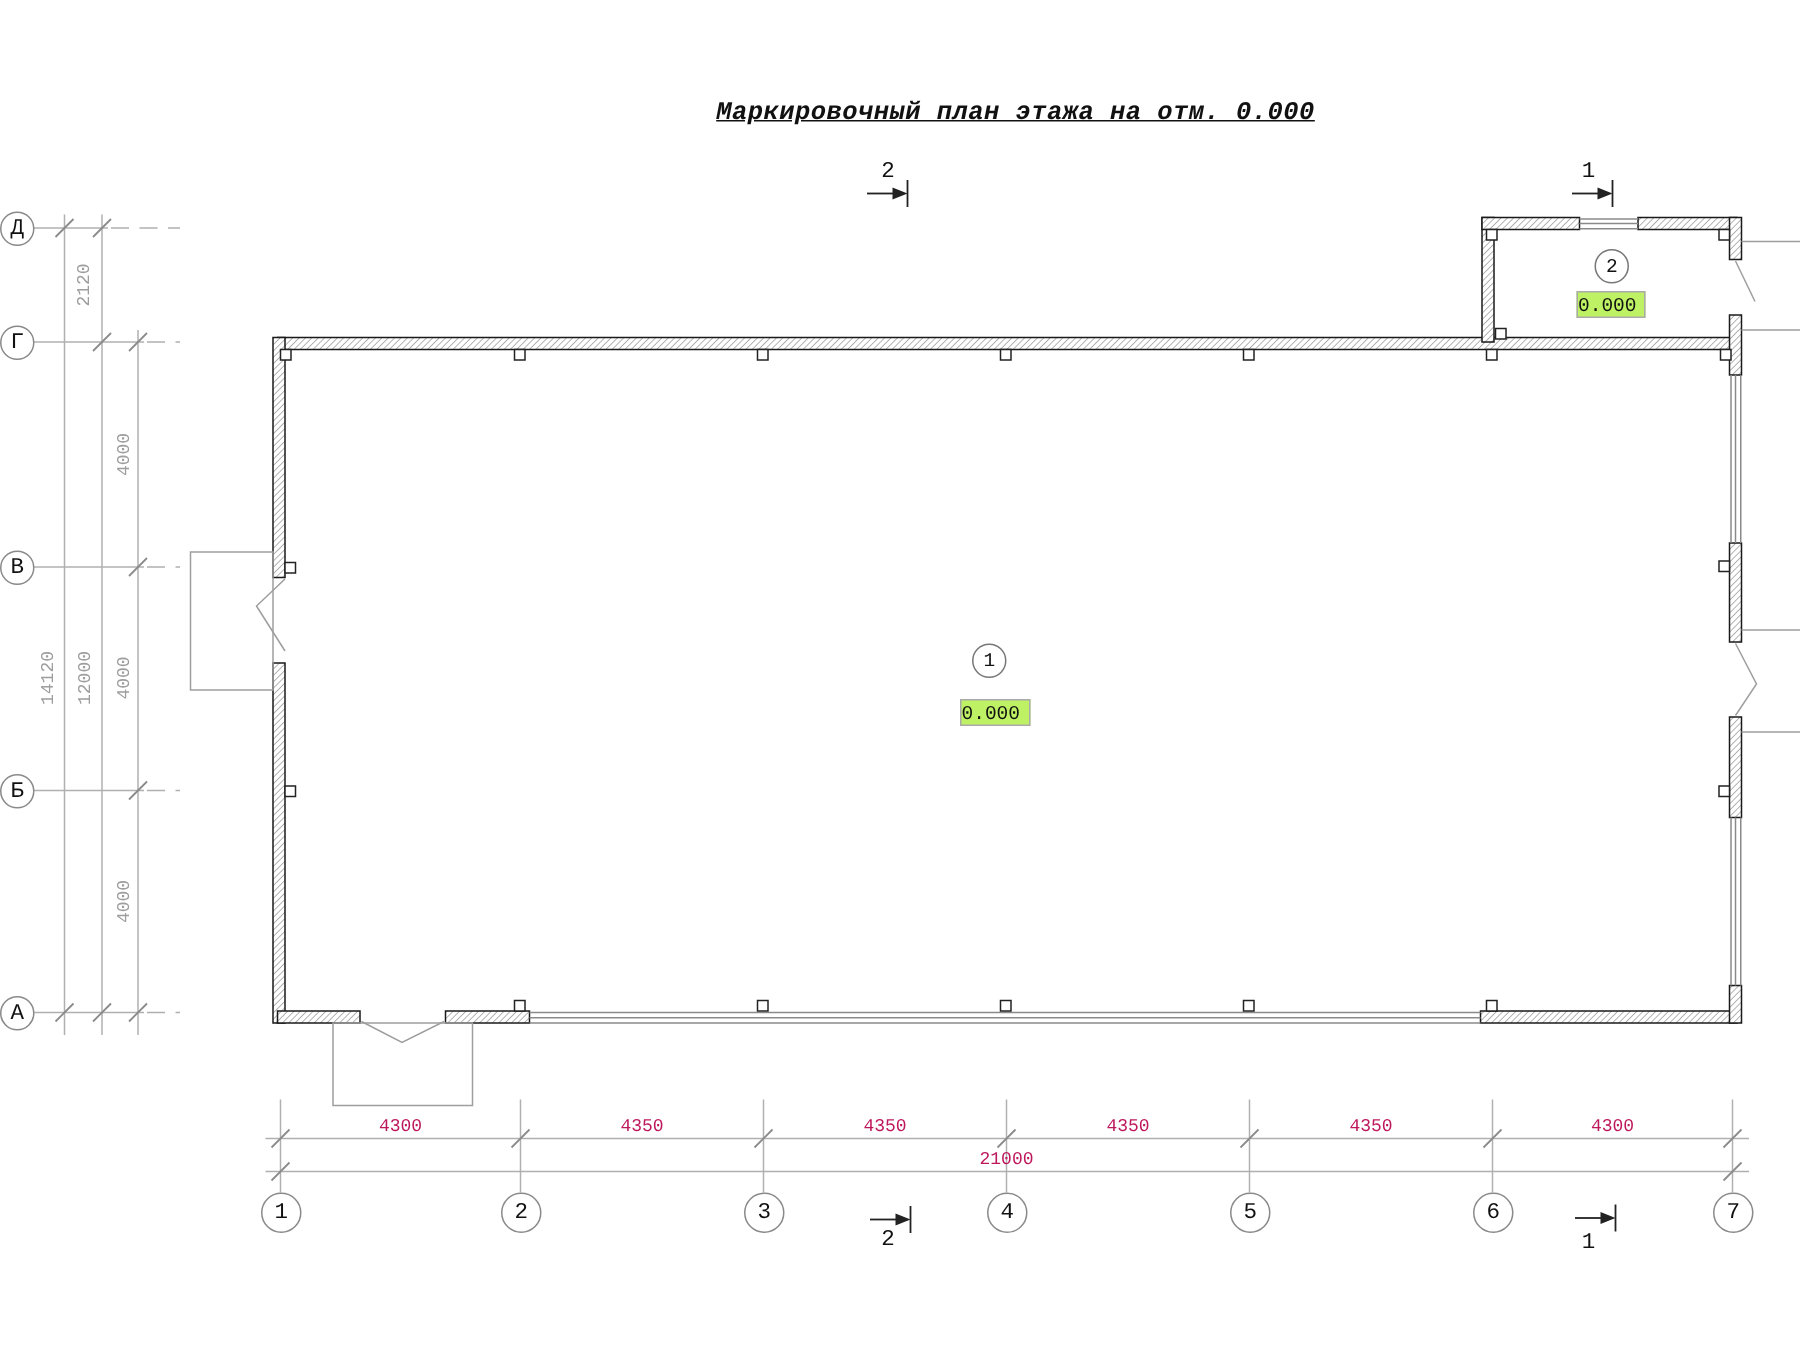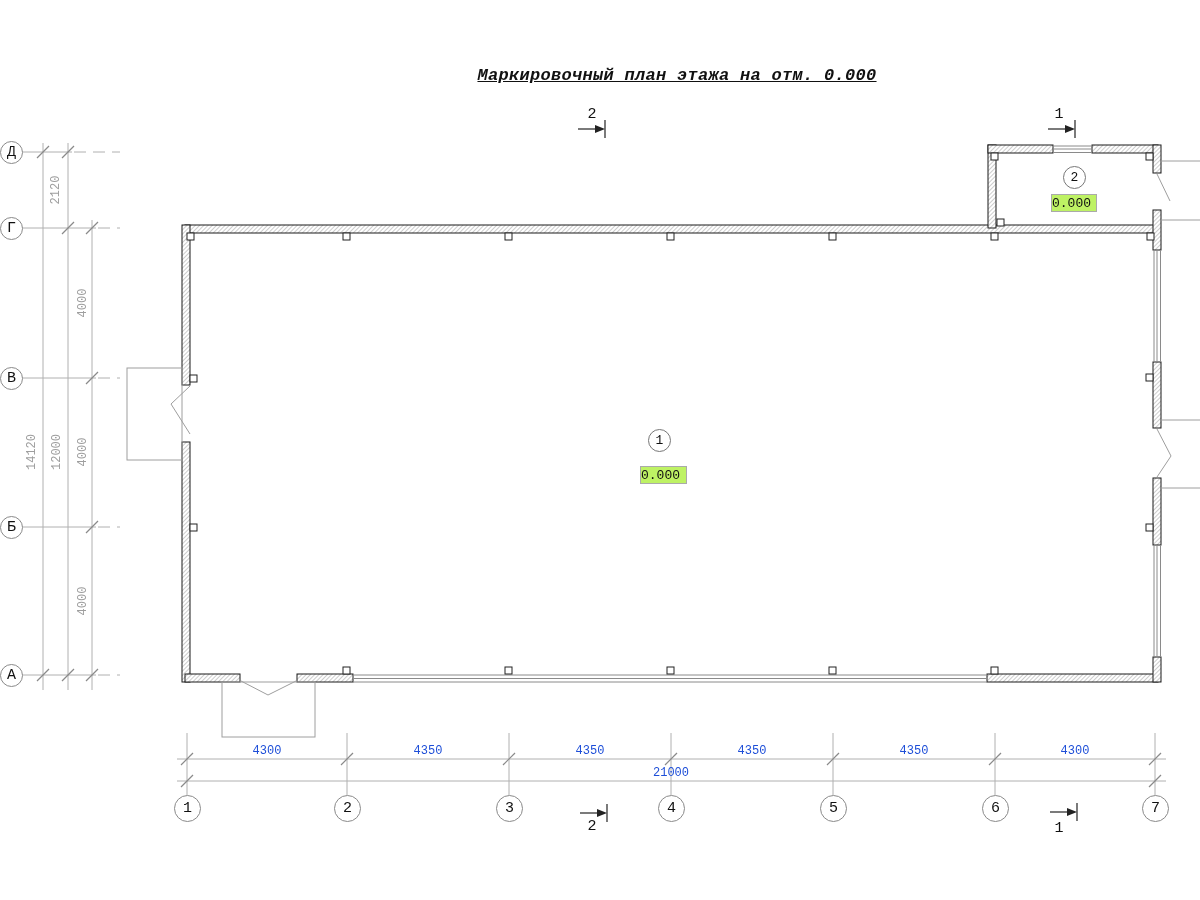--- a/index.html
+++ b/index.html
@@ -7,21 +7,21 @@
           font-family:Liberation Mono, monospace;}
   svg{position:absolute;left:0;top:0;}
   .title{position:absolute;top:66px;left:677px;transform:translateX(-50%);
          font-size:17px;font-style:italic;font-weight:bold;color:#111;
          text-decoration:underline;white-space:nowrap;letter-spacing:.3px;}
   .axc{position:absolute;box-sizing:border-box;border:1px solid #8a8a8a;border-radius:50%;
        background:#fff;display:flex;align-items:center;justify-content:center;
        font-size:15px;color:#111;}
   .axc.left{width:23px;height:23px;}
   .axc.bottom{width:27px;height:27px;}
-  .dim{position:absolute;font-size:12px;color:#1d4ed8;transform:translateX(-50%);white-space:nowrap;}
+  .dim{position:absolute;font-size:12px;color:#be185d;transform:translateX(-50%);white-space:nowrap;}
   .vdim{position:absolute;font-size:12px;color:#9e9e9e;white-space:nowrap;
         transform:translate(-50%,-50%) rotate(-90deg);}
   .seclbl{position:absolute;font-size:15px;color:#111;transform:translateX(-50%);}
   .roomc{position:absolute;width:23px;height:23px;box-sizing:border-box;border:1px solid #777;
          border-radius:50%;background:#fff;display:flex;align-items:center;justify-content:center;
          font-size:13px;color:#111;}
   .roombox{position:absolute;box-sizing:border-box;border:1px solid #aaa;background:#bef264;
            display:flex;align-items:center;justify-content:flex-start;font-size:13px;color:#111;
            box-shadow:0 0 0 2px #fff;}
 </style>

